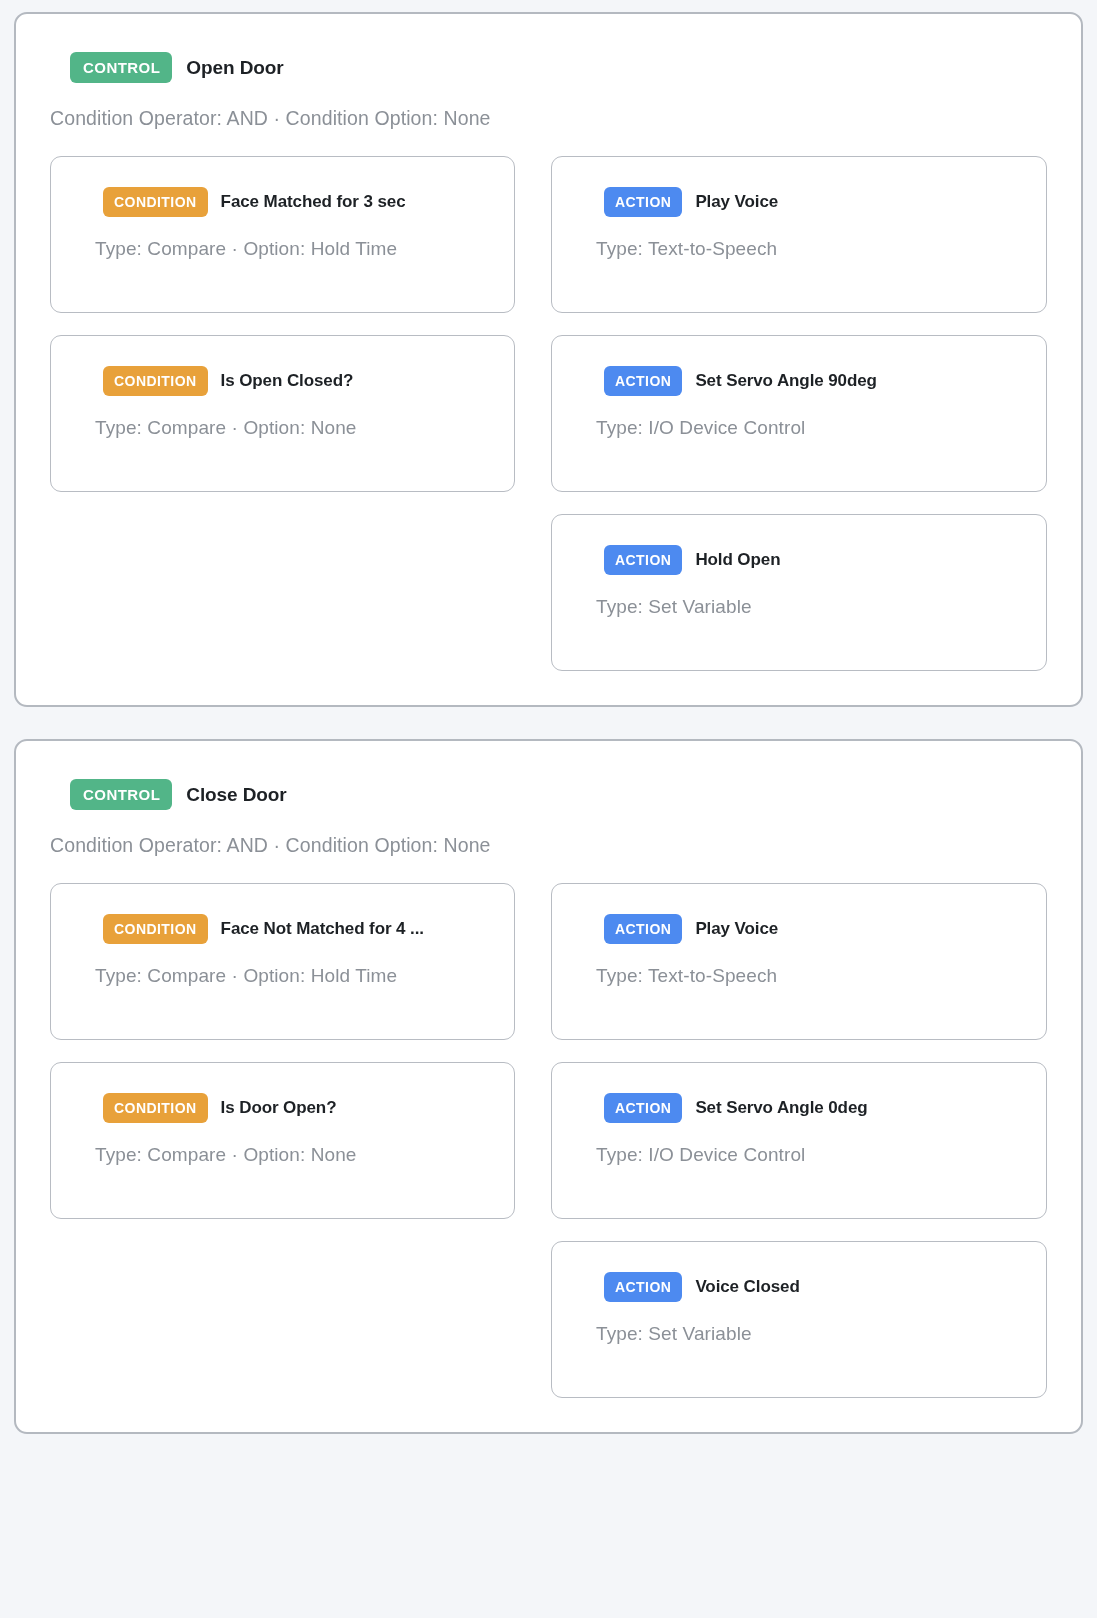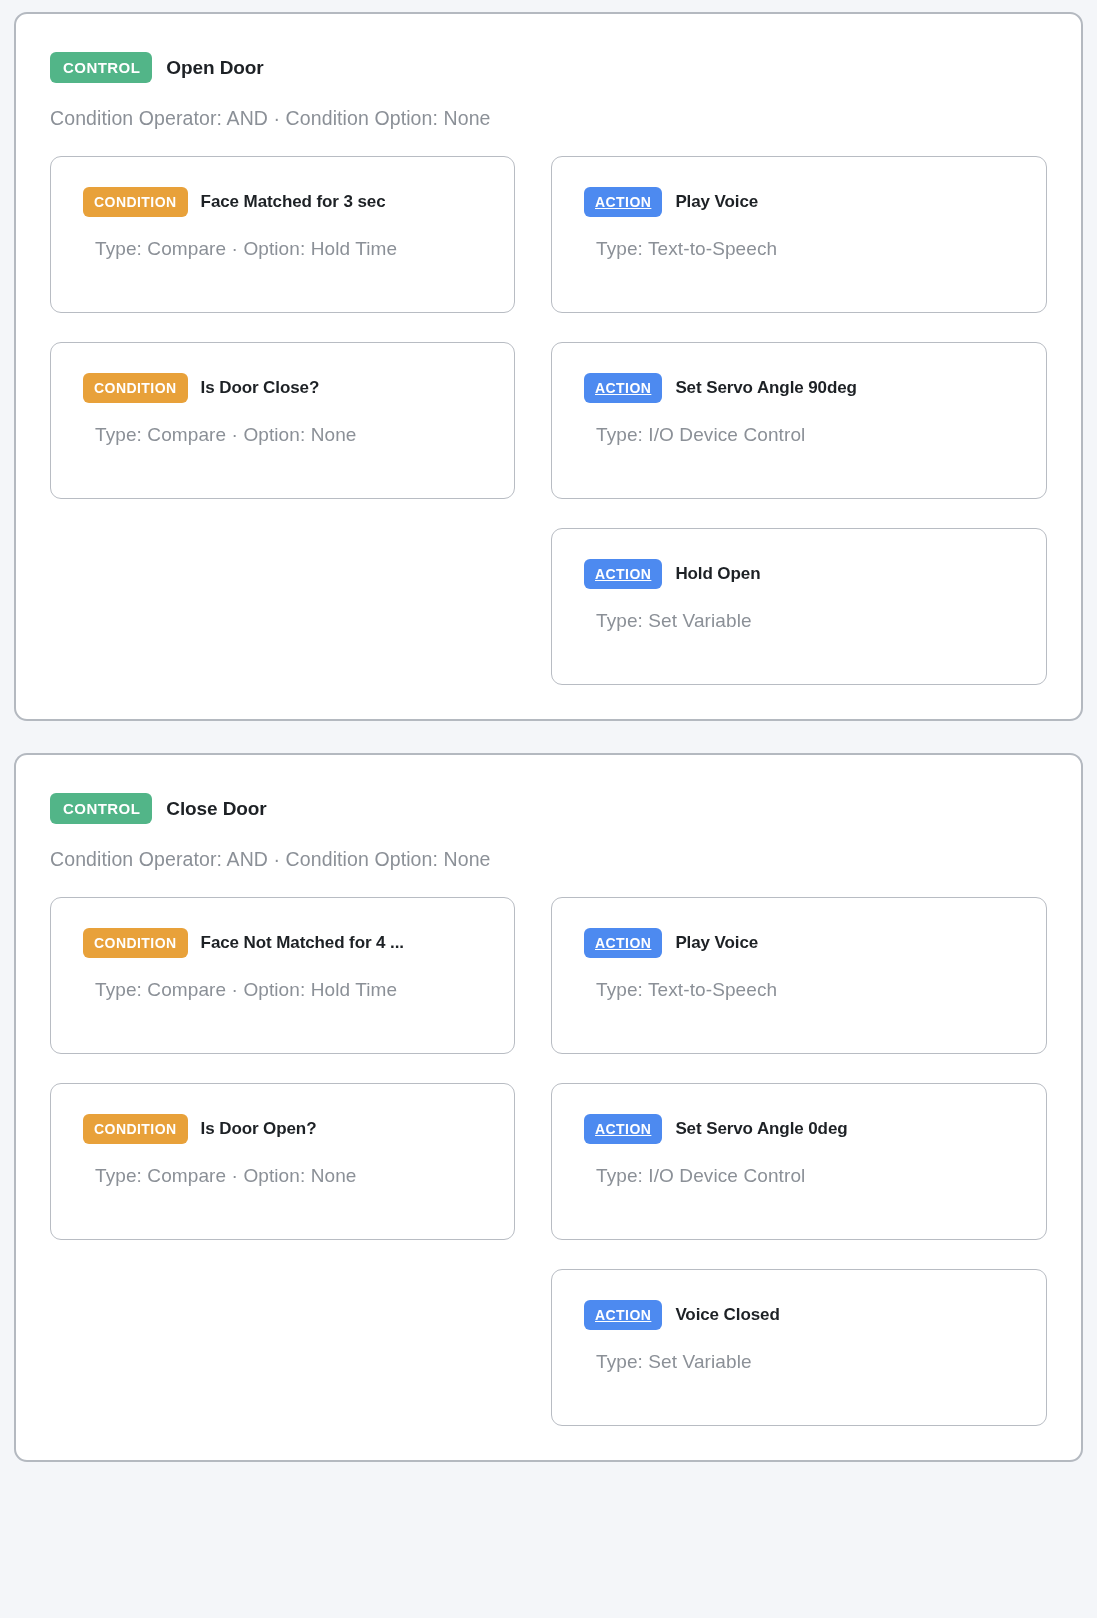--- a/index.html
+++ b/index.html
@@ -44,57 +44,57 @@
   
   .badge {
     display: inline-block;
     border-radius: 6px;
     color: #ffffff;
     font-weight: bold;
     letter-spacing: 0.45px;
     text-align: right;
     line-height: 1;
     white-space: nowrap;
+    margin-left: 20px;
   }
   .badge-control {
     background: #52b588;
     font-size: 15px;
     padding: 8px 12px 8px 13px;
   }
   .badge-condition {
     background: #e8a13a;
     font-size: 14px;
     padding: 8px 11px 8px 11px;
   }
   .badge-action {
     background: #4d8af0;
     font-size: 14px;
     padding: 8px 11px 8px 11px;
-    text-decoration: underline;
   }
 
   .panel-title {
     font-size: 19px;
     font-weight: bold;
     color: #1d2125;
     letter-spacing: -0.1px;
   }
 
   
   .columns {
     display: grid;
     grid-template-columns: 465px 1fr;
     column-gap: 36px;
     margin-top: 26px;
   }
 
   .column {
     display: flex;
     flex-direction: column;
-    gap: 29px;
+    gap: 22px;
   }
 
   
   .node-card {
     background: #ffffff;
     border: 1.6px solid #b8bcc3;
     border-radius: 11px;
     padding: 30px 32px 32px 32px;
     min-height: 157px;
   }
@@ -145,21 +145,21 @@
           <div class="node-head">
             <span class="badge badge-condition">CONDITION</span>
             <span class="node-title">Face Matched for 3 sec</span>
           </div>
           <div class="node-meta">Type: Compare · Option: Hold Time</div>
         </div>
 
         <div class="node-card">
           <div class="node-head">
             <span class="badge badge-condition">CONDITION</span>
-            <span class="node-title">Is Door Close?</span>
+            <span class="node-title">Is Open Closed?</span>
           </div>
           <div class="node-meta">Type: Compare · Option: None</div>
         </div>
 
       </div>
 
       <div class="column">
 
         <div class="node-card">
           <div class="node-head">

